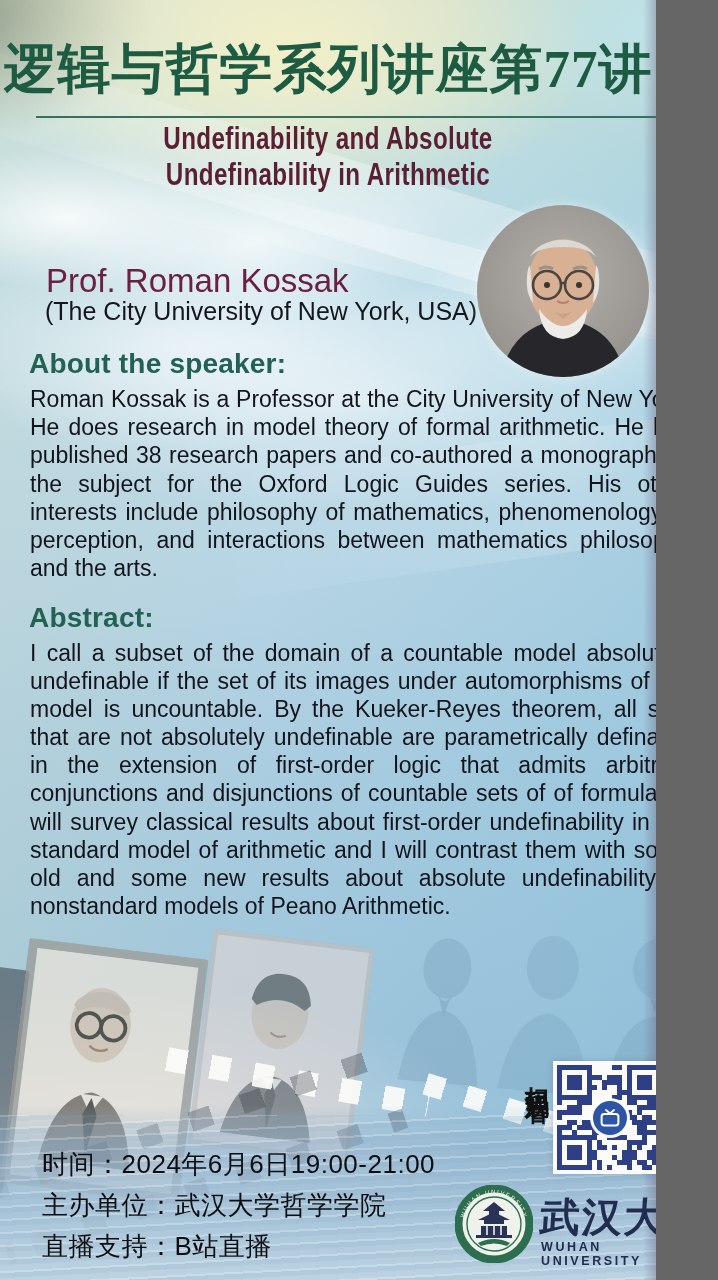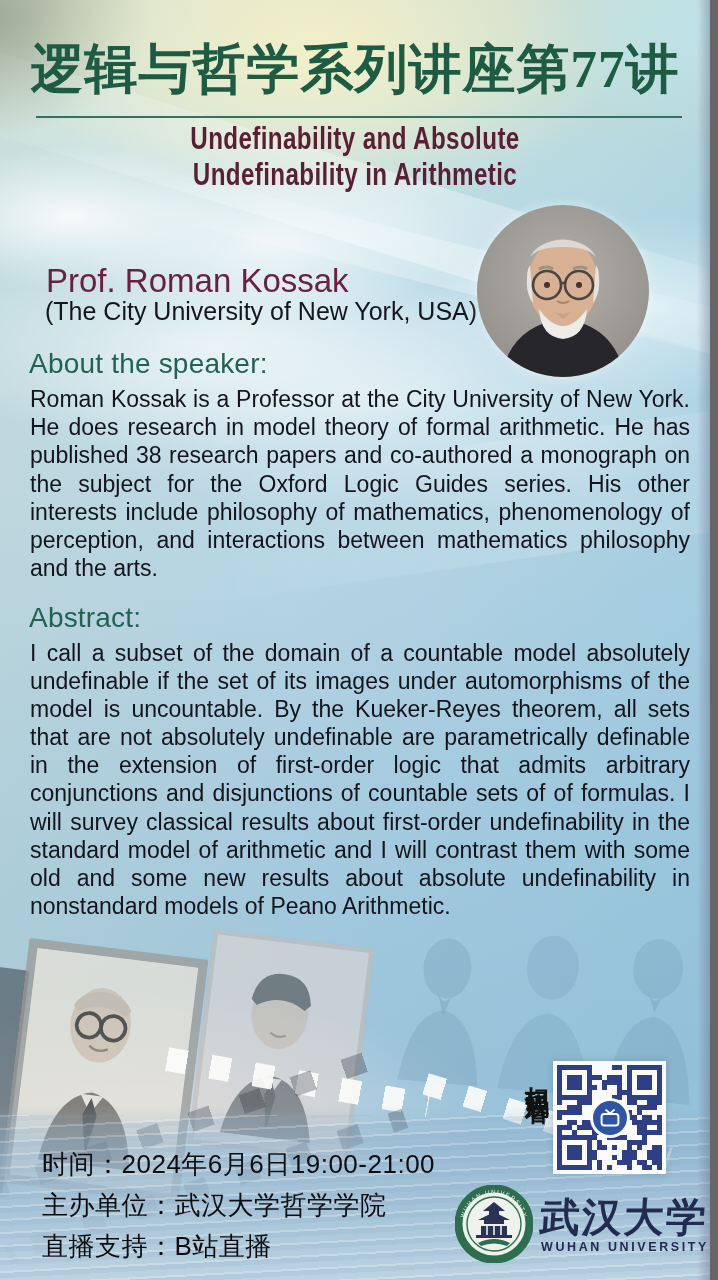--- a/index.html
+++ b/index.html
@@ -1,17 +1,17 @@
 <!DOCTYPE html>
 <html><head>
 <meta charset="utf-8">
 <style>
   html,body { margin:0; padding:0; background:#666; }
   .poster {
-    position:relative; width:710px; height:1280px; overflow:hidden;
+    position:relative; width:656px; height:1280px; overflow:hidden;
     font-family:"Liberation Sans","DejaVu Sans",sans-serif;
     background:#b9d8e6;
   }
   .abs { position:absolute; }
 
   
   .bg-sky { inset:0;
     background:linear-gradient(180deg,
       #dde5cf 0%, #d6e6d8 6%, #c9e2e2 12%, #bfdde8 22%,
       #bcd9e6 35%, #b4d3e3 48%, #aacde0 60%, #a2c8dd 72%,
@@ -72,21 +72,21 @@
     font-size:53px; font-weight:bold; letter-spacing:1px; color:#1d5b43; }
   .title-divider { left:36px; top:116px; width:646px; height:2px; background:#36705f; }
   .lecture-title { left:0; top:121px; width:100%; text-align:center; margin:0;
     font-size:31px; font-weight:bold; line-height:36px; color:#5a1f33;
     transform:scaleX(.78); transform-origin:50% 0; letter-spacing:.5px; }
   .speaker-label { left:46px; top:229px; font-size:33px; font-weight:bold; color:#6b2040; }
   .speaker-name  { left:46px; top:262px; font-size:33px; font-weight:normal; color:#6b2040; }
   .speaker-affiliation { left:45px; top:297px; font-size:25px; color:#15151d; }
   .speaker-photo { left:477px; top:205px; width:172px; height:172px; border-radius:50%;
     overflow:hidden; box-shadow:0 0 12px rgba(255,255,255,.45); }
-  .section-heading { font-size:28px; font-weight:normal; color:#226253; letter-spacing:.2px; }
+  .section-heading { font-size:28px; font-weight:bold; color:#226253; letter-spacing:.2px; }
   .about-heading { left:29px; top:348px; }
   .about-body { left:30px; top:385px; width:660px; font-size:23px; line-height:28.2px;
     color:#14141c; text-align:justify; text-justify:inter-word; }
   .abstract-heading { left:29px; top:602px; }
   .abstract-body { left:30px; top:639px; width:660px; font-size:23px; line-height:28.1px;
     color:#14141c; text-align:justify; text-justify:inter-word; }
 
   
   .scan-caption { left:521px; top:1068px; height:120px;
     writing-mode:vertical-rl; text-orientation:upright;

